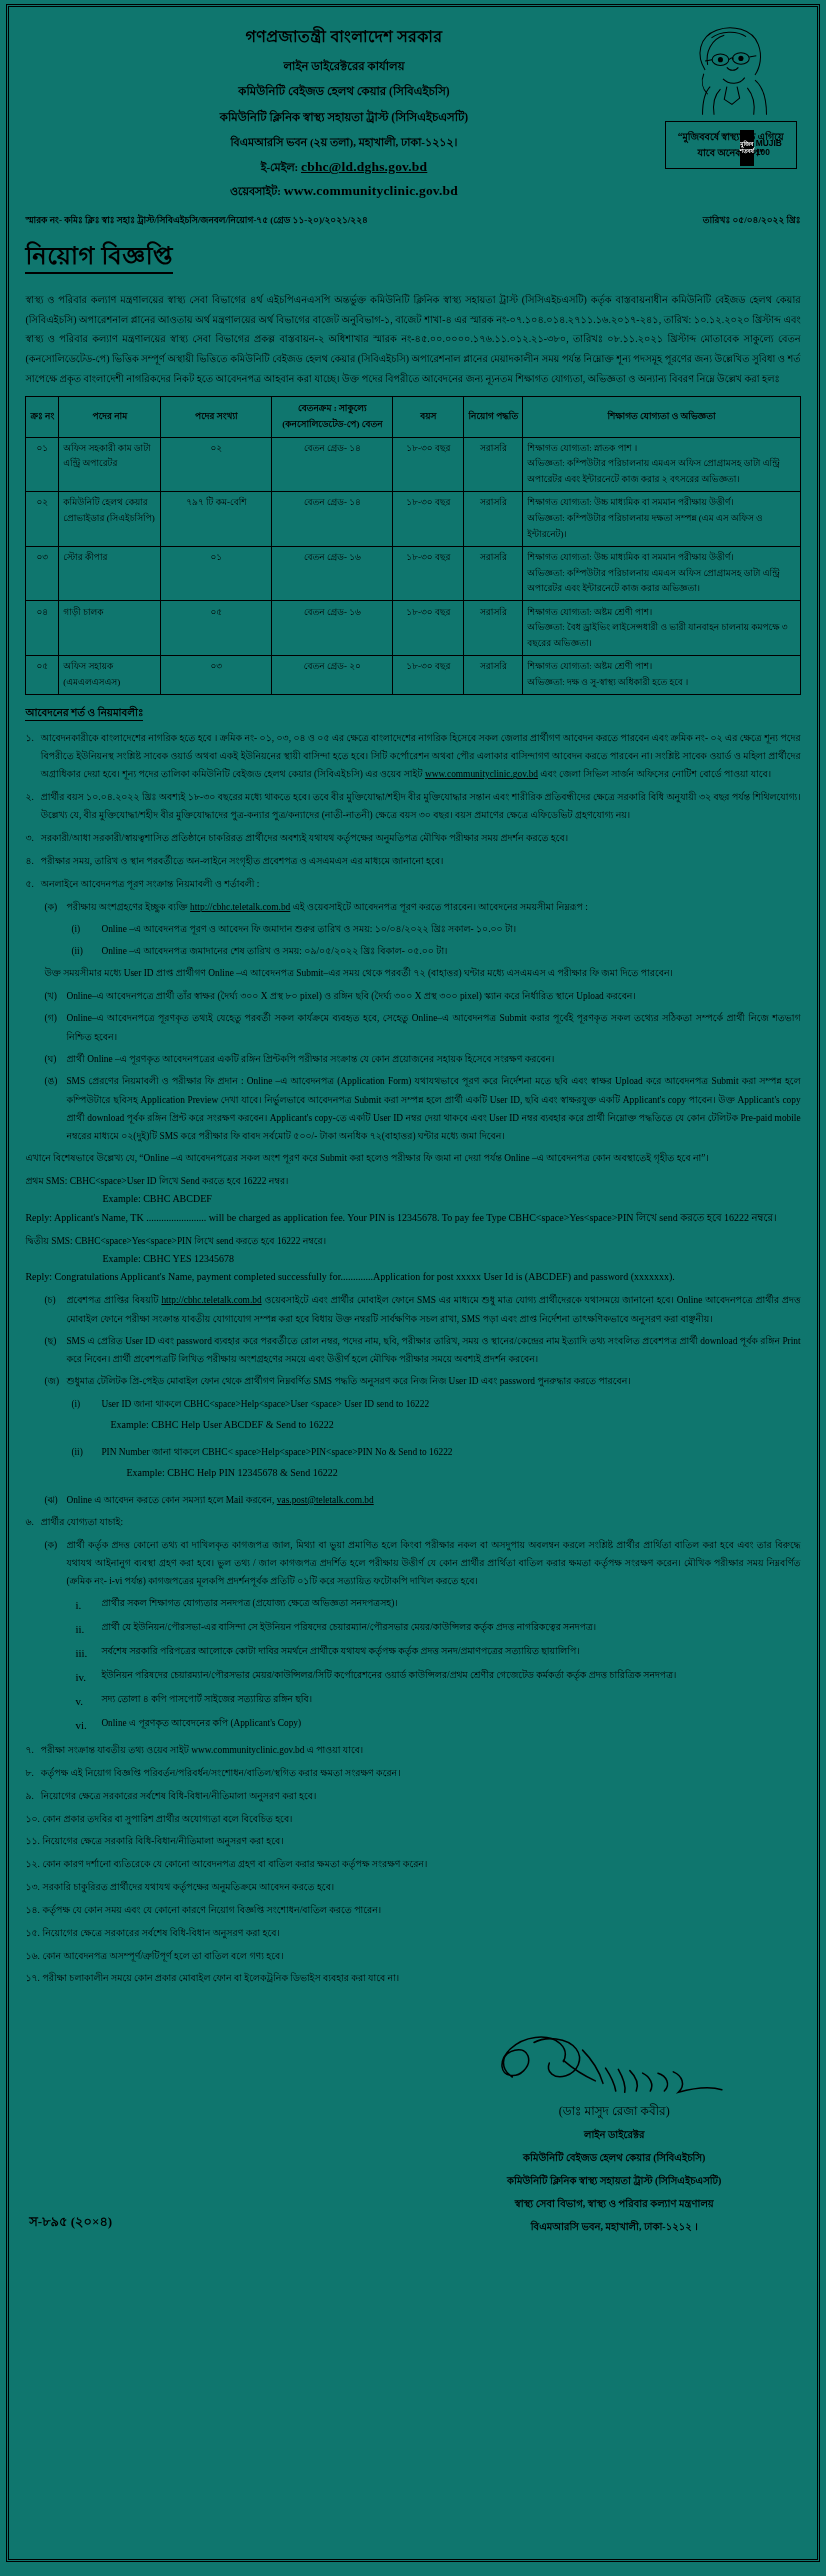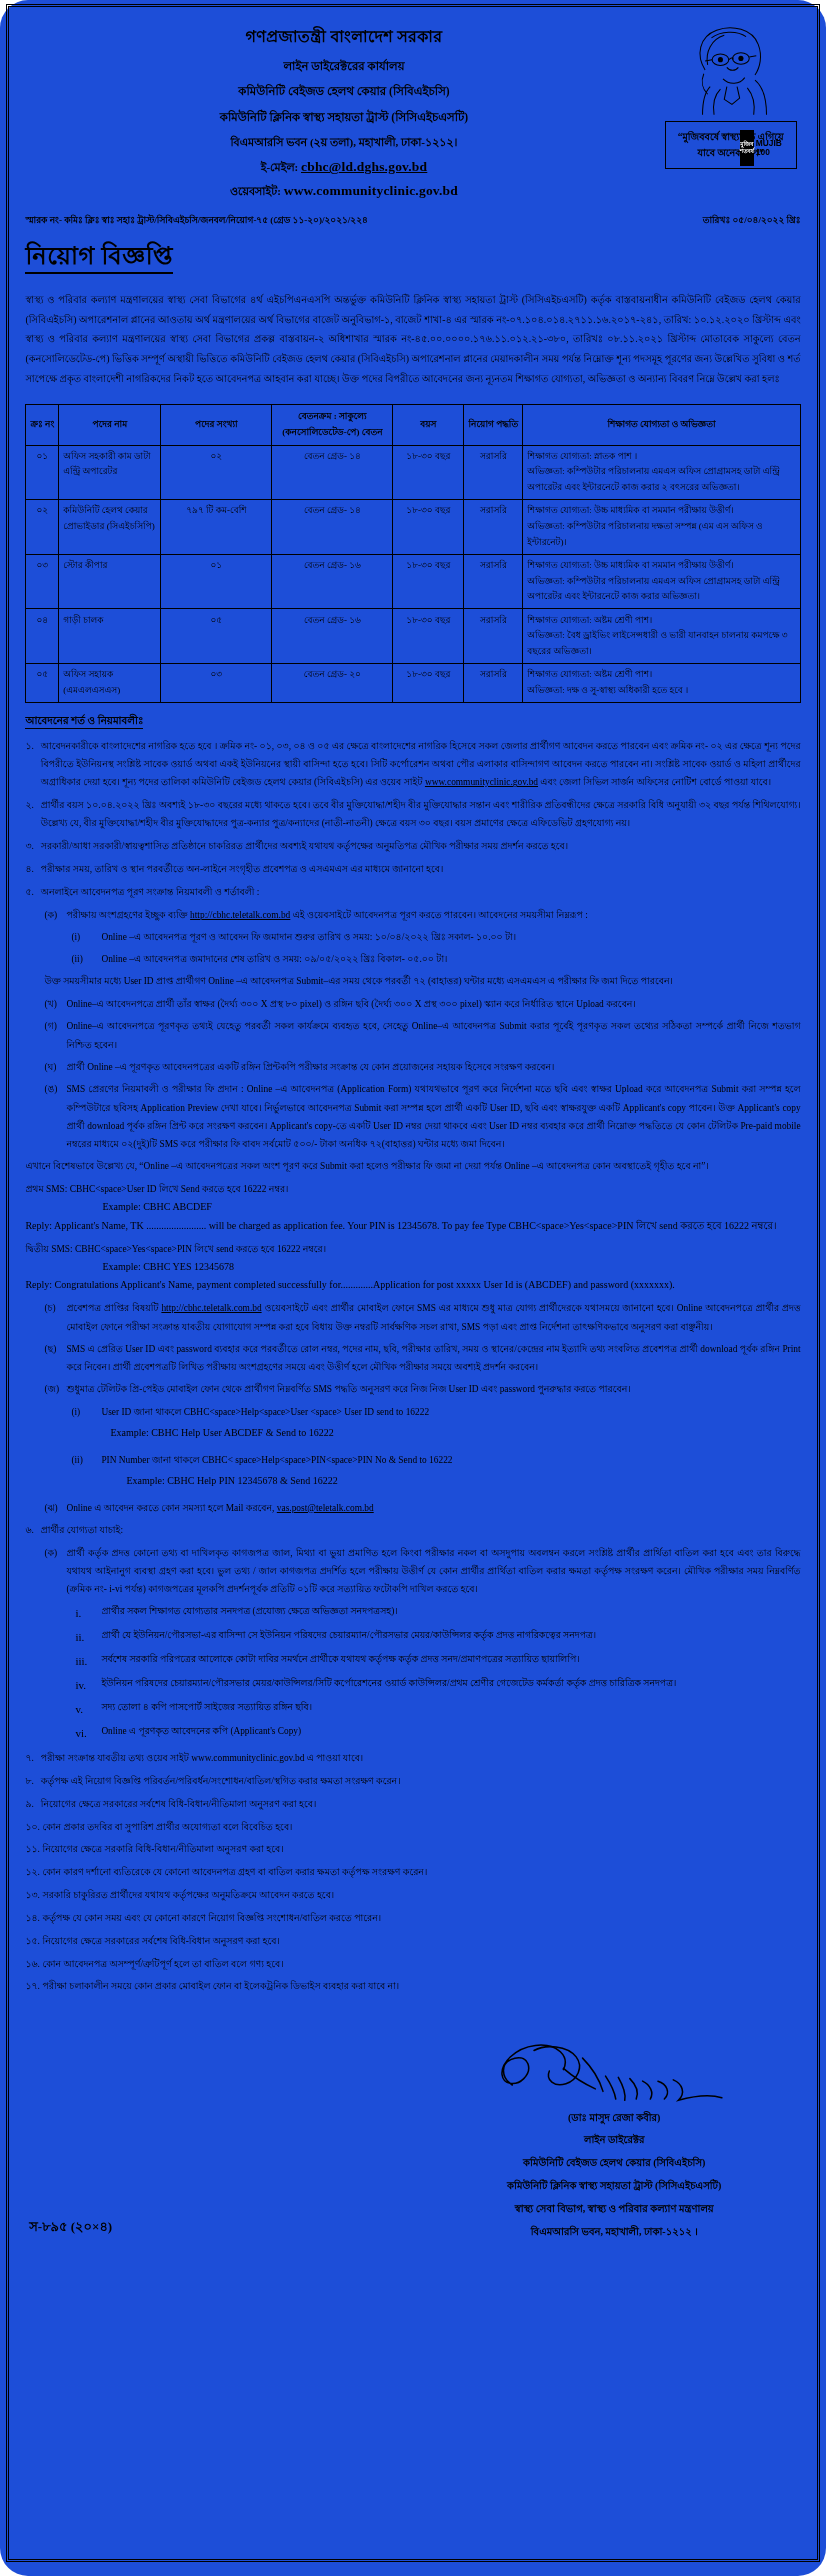--- a/index.html
+++ b/index.html
@@ -6,24 +6,23 @@
   * { box-sizing: border-box; }
   html, body {
     margin: 0; padding: 0;
     background: #ffffff;
     font-family: "Liberation Serif", "DejaVu Serif", serif;
   }
   .page {
     width: 826px;
     min-height: 2576px;
     margin: 0 auto;
-    background: #1d4ed8;
+    background: #0f766e;
     position: relative;
     padding: 6.4px 7.7px 5.1px 7.7px;
-    border-radius: 28px;
   }
   .outer-frame {
     border: 1.9px solid #000;
     outline: 0.6px solid #000;
     outline-offset: 1.9px;
     min-height: 2554px;
     padding: 9px 16.7px 6.4px 16.7px;
     position: relative;
   }
 
@@ -148,21 +147,21 @@
     border-bottom: 2.6px solid #000;
     padding-bottom: 2.6px;
   }
 
   
   .intro {
     font-size: 9.8px;
     line-height: 2.0;
     text-align: justify;
     margin-top: 13px;
-    margin-bottom: 16px;
+    margin-bottom: 8px;
   }
 
   
   table.posts {
     width: 100%;
     border-collapse: collapse;
     margin-bottom: 10.3px;
     table-layout: fixed;
   }
   table.posts th, table.posts td {
@@ -303,21 +302,21 @@
     width: 360px;
     margin-left: auto;
     margin-right: 6.4px;
     text-align: center;
   }
   .sig-scribble {
     height: 69px;
     position: relative;
     margin-bottom: 1.3px;
   }
-  .sig-name { font-size: 10px; font-weight: bold; margin-bottom: 5.8px; }
+  .sig-name { font-size: 12px; font-weight: normal; margin-bottom: 5.8px; }
   .sig-role { font-size: 10px; font-weight: bold; margin-bottom: 5.8px; }
   .sig-line { font-size: 10px; font-weight: bold; margin-bottom: 5.8px; }
   .footer-code {
     position: absolute;
     left: 3.9px;
     bottom: 2.6px;
     font-size: 13px;
     font-weight: bold;
   }
 </style>

